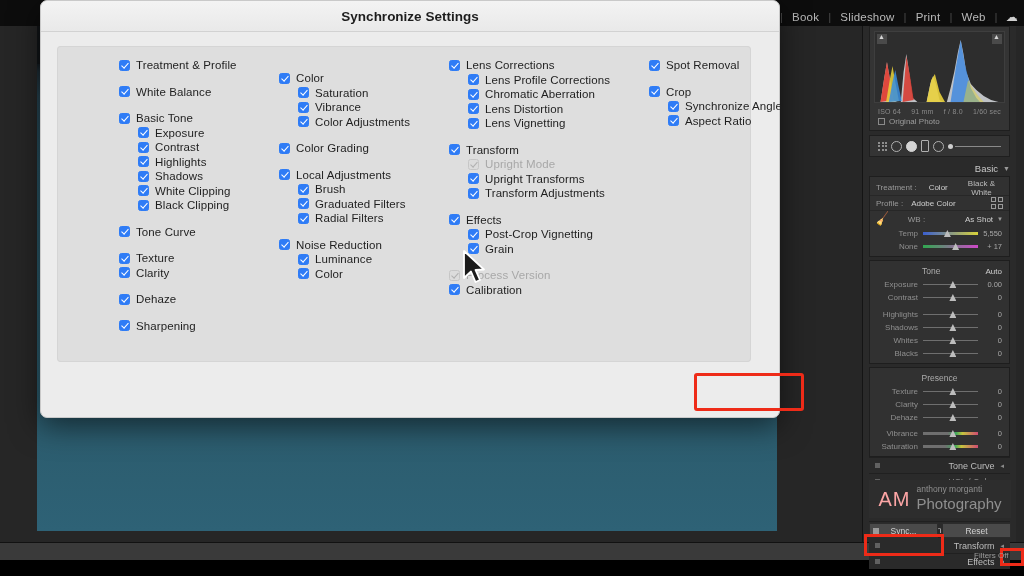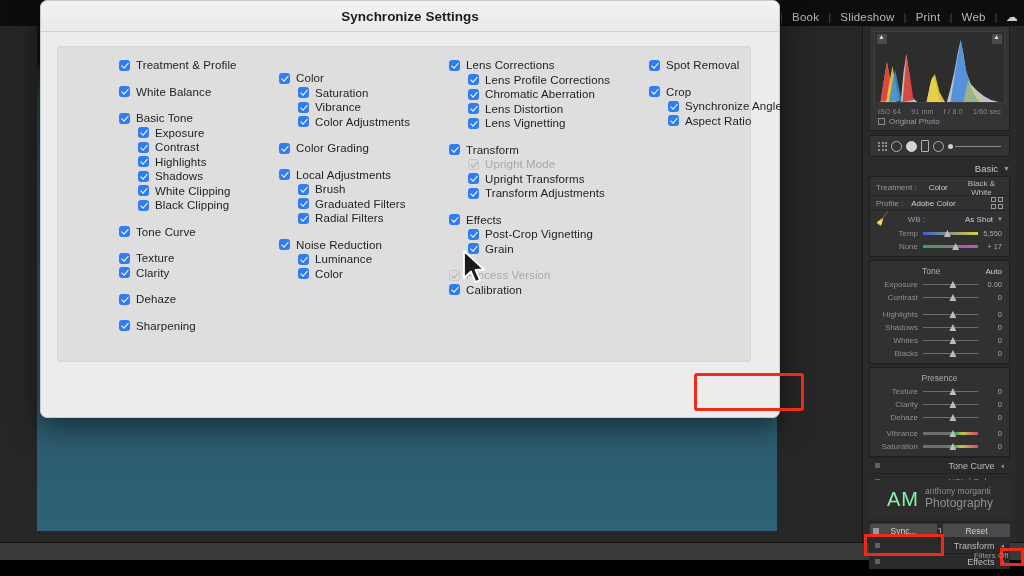--- a/index.html
+++ b/index.html
@@ -138,23 +138,23 @@
   }
   .collapsed .dot { width:5px;height:5px;background:#616161; }
   .collapsed .nm { flex:1; text-align:right; padding-right:6px;}
   .collapsed .arw { font-size:7px; color:#8a8a8a;}
   .collapsed .hsl-dim { color:#8d8d8d; }
 
   .identity {
     position:absolute; left:6px; bottom:24px; width:142px; height:38px;
     background:#2d2d2d; display:flex; align-items:center; justify-content:center; gap:6px;
   }
-  .identity .am { font-size:20px; color:#86efac; letter-spacing:1px;}
+  .identity .am { font-size:20px; color:#fca5a5; letter-spacing:1px;}
   .identity .nm1 { font-size:8.5px; color:#8f8f8f; line-height:1.15;}
-  .identity .nm2 { font-size:12px; color:#8f8f8f; line-height:1.15;}
+  .identity .nm2 { font-size:15px; color:#8f8f8f; line-height:1.15;}
 
   .syncbtns { position:absolute; left:6px; bottom:4px; width:142px; display:flex; gap:4px;}
   .syncbtn {
     flex:1; height:15px; background:#4a4a4a; border:1px solid #2c2c2c;
     display:flex; align-items:center; justify-content:center;
     font-size:8.5px; color:#d2d2d2; position:relative;
   }
   .syncbtn .sq { position:absolute; left:3px; top:4px; width:6px;height:6px;background:#9a9a9a;}
 
   .hl-box { position:absolute; border:3px solid #ee2b18; pointer-events:none; }

